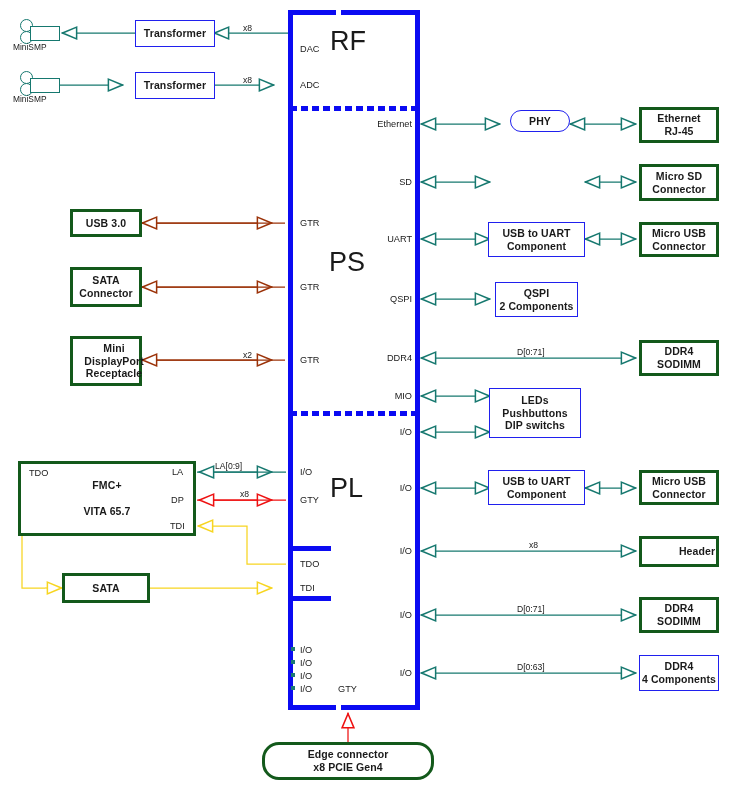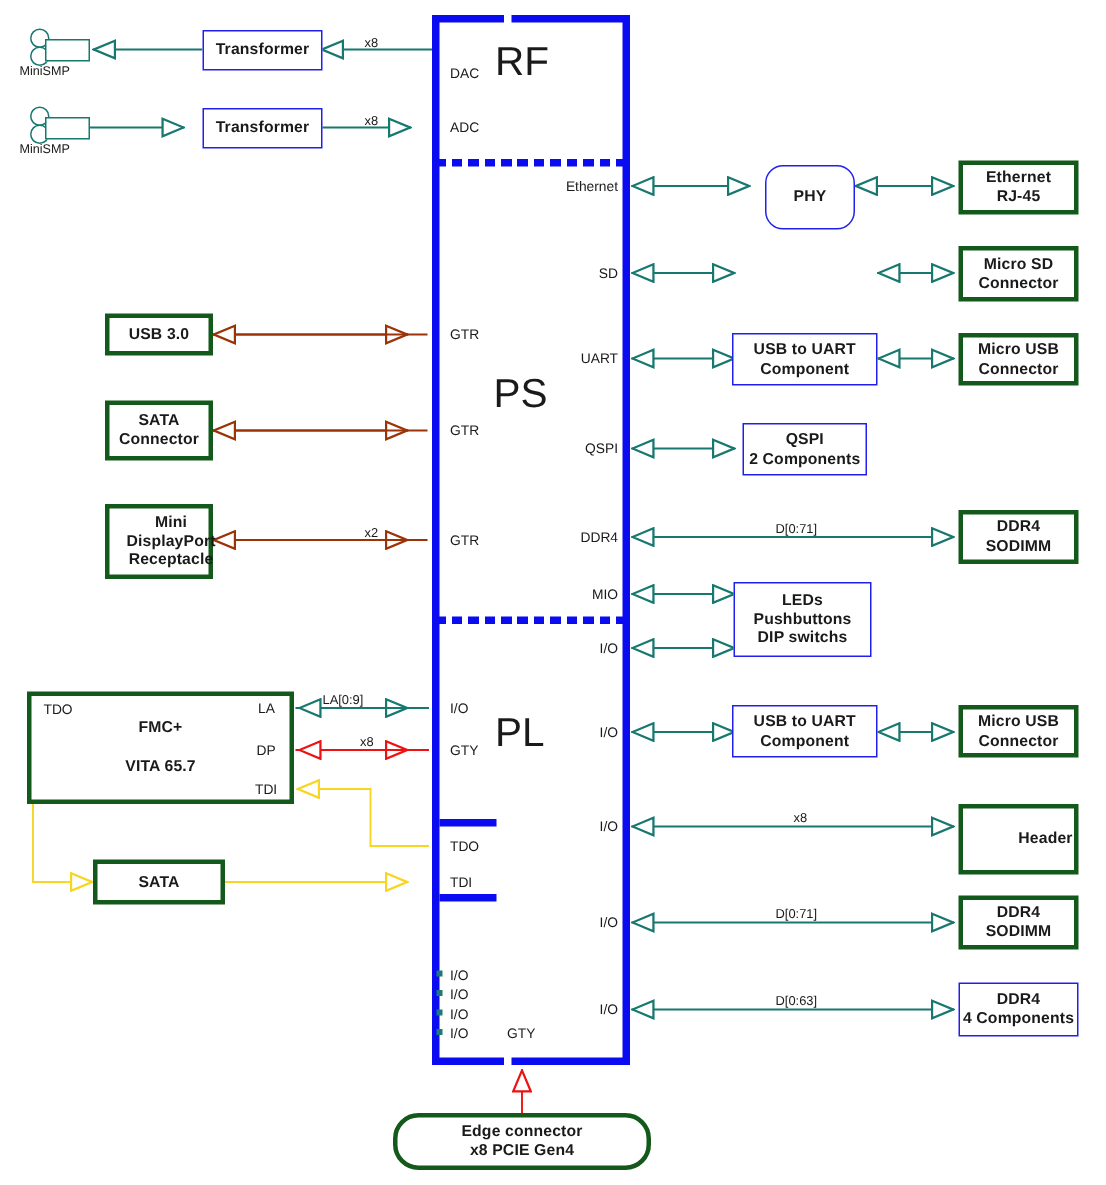--- a/index.html
+++ b/index.html
@@ -239,21 +239,21 @@
   <div class="pin r" style="left:322px;top:234px;width:90px;">UART</div>
   <div class="pin r" style="left:322px;top:294px;width:90px;">QSPI</div>
   <div class="pin r" style="left:322px;top:353px;width:90px;">DDR4</div>
   <div class="pin r" style="left:322px;top:391px;width:90px;">MIO</div>
   <div class="pin r" style="left:322px;top:427px;width:90px;">I/O</div>
   <div class="pin r" style="left:322px;top:483px;width:90px;">I/O</div>
   <div class="pin r" style="left:322px;top:546px;width:90px;">I/O</div>
   <div class="pin r" style="left:322px;top:610px;width:90px;">I/O</div>
   <div class="pin r" style="left:322px;top:668px;width:90px;">I/O</div>
 
-  <div class="box blue" style="left:510px;top:110px;width:60px;height:43px;border-radius:12px;">
+  <div class="box blue" style="left:510px;top:110px;width:60px;height:22px;border-radius:12px;">
     <span class="lbl">PHY</span>
   </div>
   <div class="box green" style="left:639px;top:107px;width:80px;height:36px;">
     <span class="lbl">Ethernet
 RJ-45</span>
   </div>
 
   <div class="box green" style="left:639px;top:164px;width:80px;height:37px;">
     <span class="lbl">Micro SD
 Connector</span>
@@ -286,21 +286,21 @@
 
   <div class="box blue" style="left:488px;top:470px;width:97px;height:35px;">
     <span class="lbl">USB to UART
 Component</span>
   </div>
   <div class="box green" style="left:639px;top:470px;width:80px;height:35px;">
     <span class="lbl">Micro USB
 Connector</span>
   </div>
 
-  <div class="box green" style="left:639px;top:536px;width:80px;height:47px;padding-left:36px;">
+  <div class="box green" style="left:639px;top:536px;width:80px;height:31px;padding-left:36px;">
     <span class="lbl">Header</span>
   </div>
 
   <div class="box green" style="left:639px;top:597px;width:80px;height:36px;">
     <span class="lbl">DDR4
 SODIMM</span>
   </div>
 
   <div class="box blue" style="left:639px;top:655px;width:80px;height:36px;">
     <span class="lbl">DDR4

